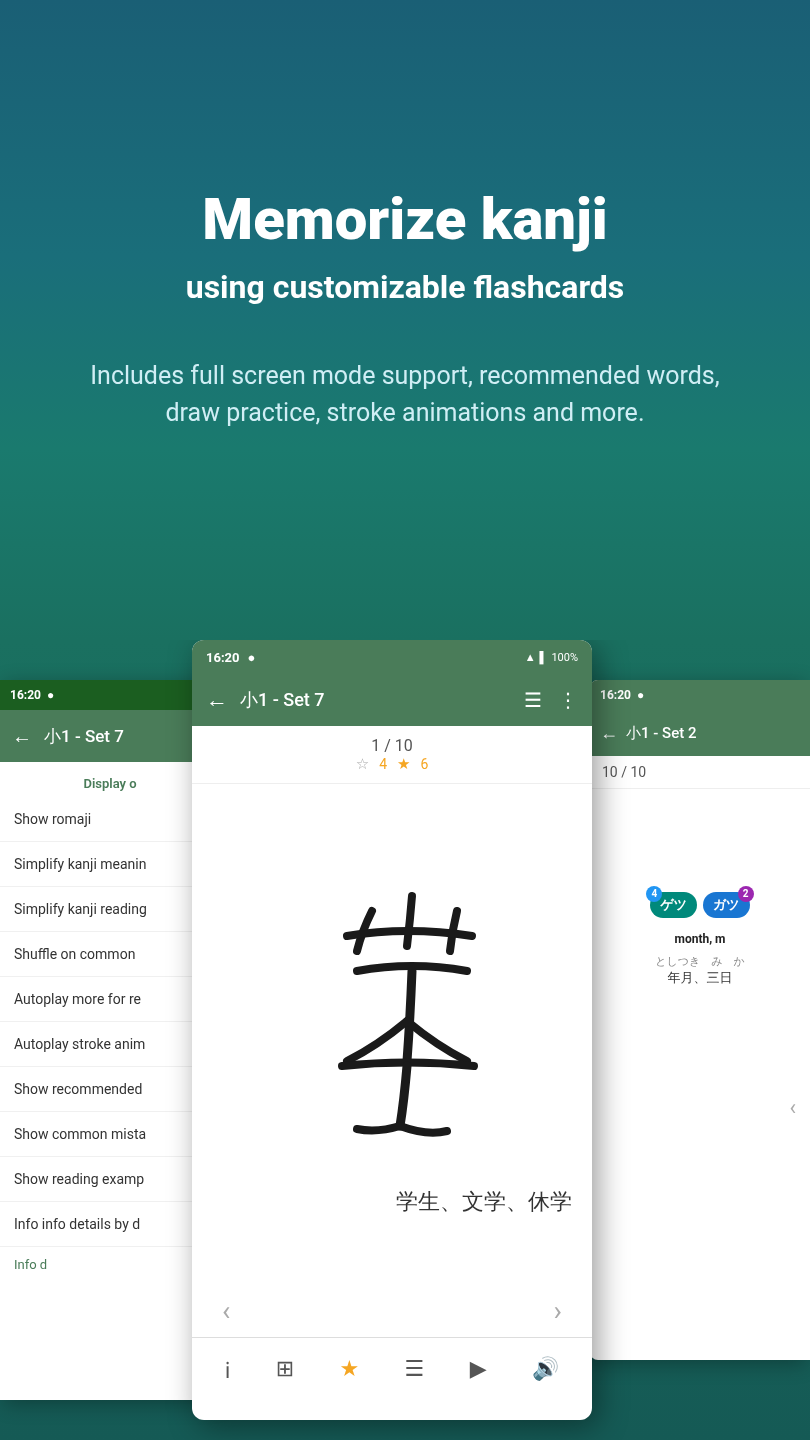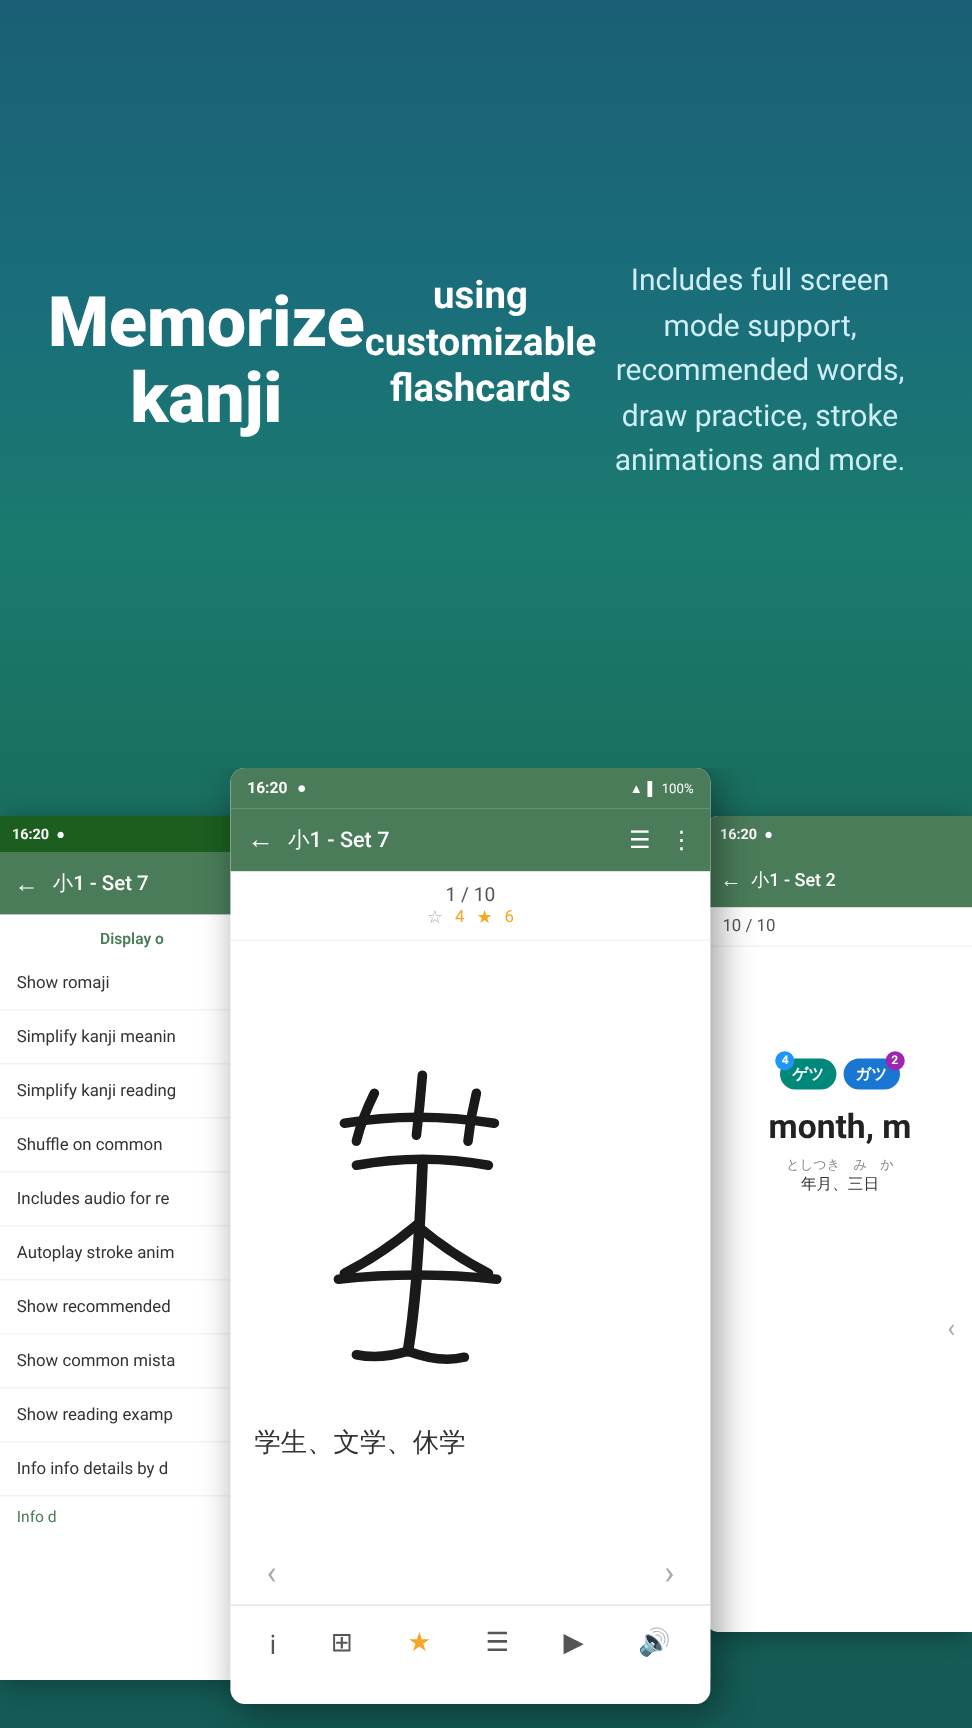--- a/index.html
+++ b/index.html
@@ -10,21 +10,21 @@
       font-family: 'Roboto', Arial, sans-serif;
       background: #1a5a6e;
     }
 
     
     .hero {
       background: linear-gradient(180deg, #1a5f75 0%, #1a6e7a 40%, #1a7a6e 70%, #1a7060 100%);
       width: 100%;
       height: 640px;
       display: flex;
-      flex-direction: row;
+      flex-direction: column;
       align-items: center;
       justify-content: center;
       padding: 60px 40px 80px;
       text-align: center;
     }
     .hero-title {
       font-size: 58px;
       font-weight: 900;
       color: #ffffff;
       line-height: 1.1;
@@ -161,21 +161,21 @@
       flex-direction: column;
     }
     .card-counter .count { font-size: 16px; color: #555; }
     .card-counter .stars { display: flex; gap: 10px; align-items: center; color: #aaa; font-size: 15px; }
     .card-counter .stars .star-val { color: #f5a623; font-size: 14px; }
 
     .card-content {
       flex: 1;
       display: flex;
       flex-direction: column;
-      align-items: flex-start;
+      align-items: flex-end;
       justify-content: center;
       padding: 20px;
       min-height: 500px;
     }
     .kanji-drawing {
       width: 300px;
       height: 320px;
       display: flex;
       align-items: center;
       justify-content: center;
@@ -298,21 +298,21 @@
       width: 16px;
       height: 16px;
       font-size: 10px;
       display: flex;
       align-items: center;
       justify-content: center;
     }
     .badge-teal { background: #00897b; }
     .badge-blue { background: #1976d2; }
 
-    .right-month { font-size: 28px; font-weight: bold; color: #222; margin-bottom: 8px; }
+    .right-month { font-size: 12px; font-weight: bold; color: #222; margin-bottom: 8px; }
     .right-reading-label { font-size: 11px; color: #888; }
     .right-readings { font-size: 13px; color: #333; }
 
     .right-nav {
       display: flex;
       justify-content: flex-end;
       padding: 6px 14px;
     }
     .right-nav .nav-arrow { font-size: 22px; color: #aaa; }
   </style>
@@ -335,21 +335,21 @@
     </div>
     <div class="menu-header">
       <span class="menu-header-back">←</span>
       <span class="menu-header-title">小1 - Set 7</span>
     </div>
     <div class="menu-section-title">Display o</div>
     <div class="menu-item">Show romaji</div>
     <div class="menu-item">Simplify kanji meanin</div>
     <div class="menu-item">Simplify kanji reading</div>
     <div class="menu-item">Shuffle on common</div>
-    <div class="menu-item">Includes audio for re</div>
+    <div class="menu-item">Autoplay more for re</div>
     <div class="menu-item">Autoplay stroke anim</div>
     <div class="menu-item">Show recommended</div>
     <div class="menu-item">Show common mista</div>
     <div class="menu-item">Show reading examp</div>
     <div class="menu-item">Info info details by d</div>
     <div class="menu-item-last">Info d</div>
   </div>
 
   <div class="center-phone">
     <div class="center-statusbar">

